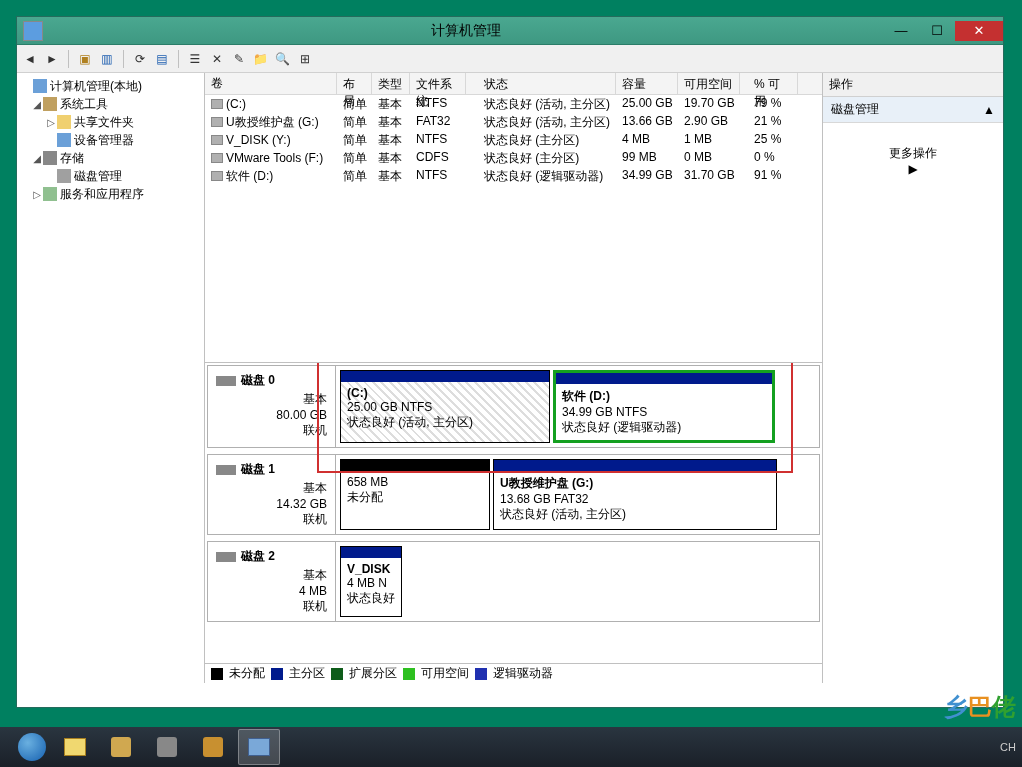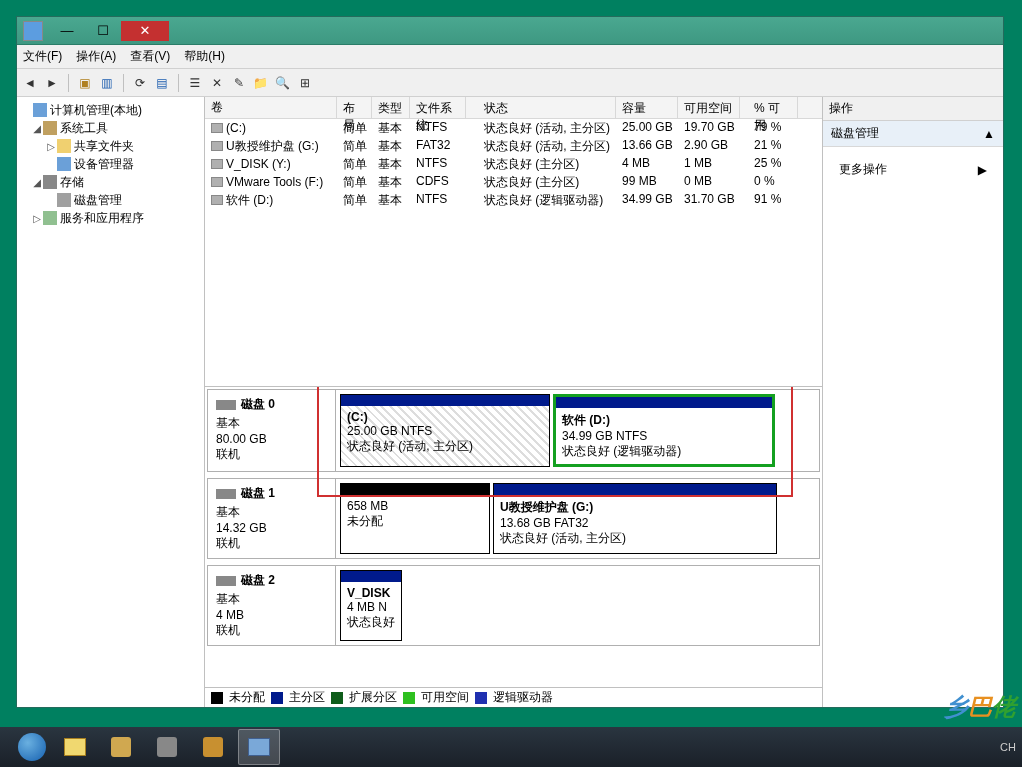--- a/index.html
+++ b/index.html
@@ -38,68 +38,63 @@
 .col-layout { width: 35px; }
 .col-type { width: 38px; }
 .col-fs { width: 56px; }
 .col-status { width: 138px; margin-left: 12px; }
 .col-cap { width: 62px; }
 .col-free { width: 62px; }
 .col-pct { width: 50px; margin-left: 8px; }
 .vol-icon { width: 12px; height: 10px; background: #b0b0b0; display: inline-block; border: 1px solid #888; }
 .disks { flex: 1; overflow: auto; padding: 2px; }
 .disk-row { display: flex; border: 1px solid #b0b0b0; margin-bottom: 6px; }
-.disk-meta { width: 128px; padding: 6px 8px; border-right: 1px solid #b0b0b0; }
+.disk-meta { width: 128px; padding: 6px 8px; border-right: 1px solid #b0b0b0; text-align: right; }
 .disk-meta .dicon { display: flex; align-items: center; gap: 5px; font-weight: bold; margin-bottom: 2px; }
 .disk-meta .dbar { width: 20px; height: 10px; background: #888; }
 .parts { flex: 1; display: flex; padding: 4px; gap: 3px; }
 .part { border: 1px solid #000; display: flex; flex-direction: column; }
 .part-head { height: 11px; }
 .ph-primary { background: #001a8c; }
 .ph-unalloc { background: #000; }
 .ph-logical { background: #001a8c; }
 .part-body { padding: 4px 6px; font-size: 12px; flex: 1; }
 .hatch { background: repeating-linear-gradient(45deg,#fff,#fff 4px,#ddd 4px,#ddd 6px); }
 .selected-part { border: 3px solid #14a020 !important; }
 .redbox { position: absolute; border: 2px solid #d03030; pointer-events: none; }
 .legend { height: 20px; border-top: 1px solid #c0c0c0; display: flex; align-items: center; padding-left: 6px; gap: 6px; font-size: 12px; }
 .legend .sq { width: 12px; height: 12px; display: inline-block; }
 .actions { width: 180px; }
 .actions-head { background: #f0f0f0; border-bottom: 1px solid #d0d0d0; padding: 3px 6px; font-size: 12px; }
 .actions-sec { background: #e8f0f8; padding: 4px 8px; border-bottom: 1px solid #d8d8d8; display: flex; justify-content: space-between; align-items: center; }
-.actions-item { padding: 14px 16px; display: flex; justify-content: space-between; align-items: center; }
+.actions-item { padding: 22px 16px; display: flex; justify-content: space-between; align-items: center; flex-direction: column; }
 .taskbar { position: absolute; bottom: 0; left: 0; right: 0; height: 40px; background: linear-gradient(#2a3540,#1a2028); display: flex; align-items: center; padding: 0 6px 0 12px; }
 .startbtn { width: 40px; height: 40px; display: flex; align-items: center; justify-content: center; }
 .startorb { width: 28px; height: 28px; border-radius: 50%; background: radial-gradient(circle at 35% 35%,#6ab0e0,#1560b0); position: relative; }
 .task-icon { width: 42px; height: 36px; margin: 0 2px; display: flex; align-items: center; justify-content: center; border-radius: 2px; }
 .task-icon.active { background: rgba(255,255,255,0.18); border: 1px solid rgba(255,255,255,0.3); }
 .tray { margin-left: auto; display: flex; align-items: center; color: #ccc; font-size: 11px; gap: 6px; }
-.watermark { position: absolute; right: 6px; bottom: 28px; font-size: 14px; color: #fff; font-style: italic; pointer-events: none; }
+.watermark { position: absolute; right: 6px; bottom: 28px; font-size: 14px; color: #fff; pointer-events: none; }
 .watermark .big { font-size: 24px; color: #4090d0; font-weight: bold; }
 .watermark .o1 { color: #e89020; }
 .watermark .o2 { color: #30a030; }
 </style>
 </head>
 <body>
 
 <div class="desktop">
   <div class="window">
     <div class="titlebar">
       <div class="icon"></div>
+      <div class="title">计算机管理</div>
       <div class="controls">
         <div>—</div>
         <div>☐</div>
         <div class="close">✕</div>
       </div>
-    </div>
-    <div class="menubar">
-      <span>文件(F)</span>
-      <span>操作(A)</span>
-      <span>查看(V)</span>
-      <span>帮助(H)</span>
     </div>
     <div class="toolbar">
       <div class="tb-btn">◄</div>
       <div class="tb-btn">►</div>
       <div class="tb-sep"></div>
       <div class="tb-btn" style="color:#b08020">▣</div>
       <div class="tb-btn" style="color:#2060b0">▥</div>
       <div class="tb-sep"></div>
       <div class="tb-btn">⟳</div>
       <div class="tb-btn" style="color:#2060b0">▤</div>

